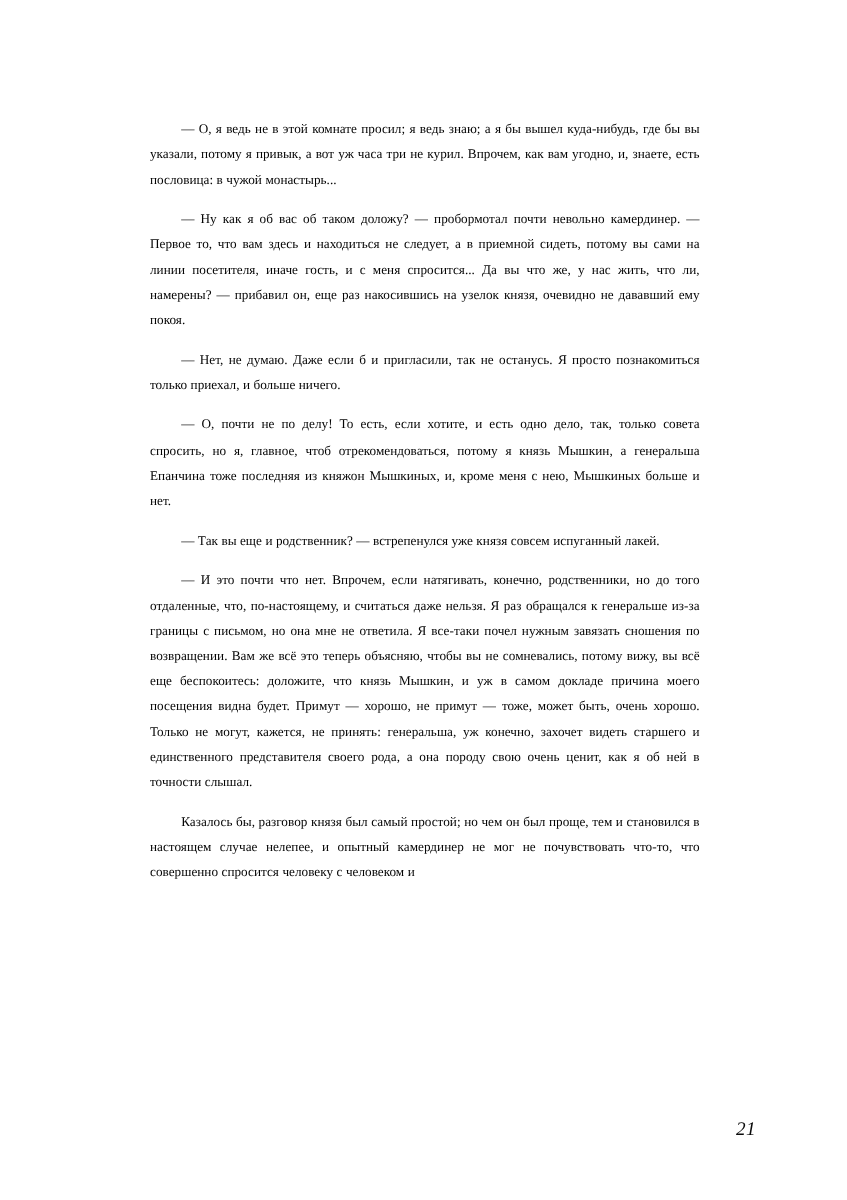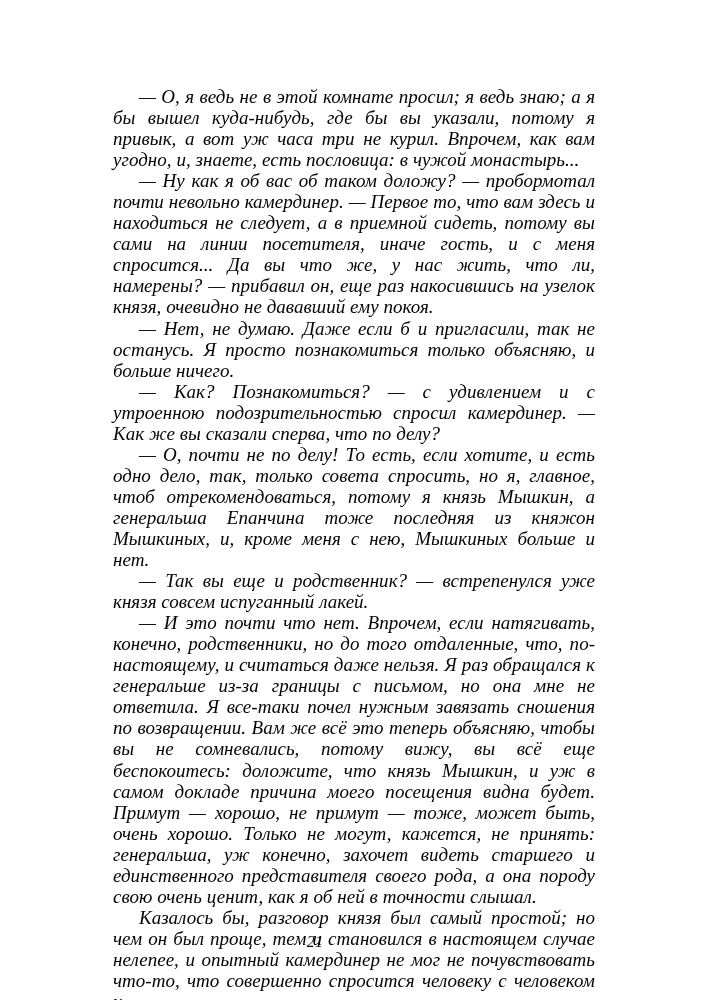--- a/index.html
+++ b/index.html
@@ -28,63 +28,61 @@
   }
 
   #text-block {
     position: absolute;
     left: 113px;
     top: 86px;
     width: 482px;
   }
 
   .para {
-    margin: 0;
+    margin: 12px;
     padding: 0;
     text-indent: 26px;
     text-align: justify;
     text-justify: inter-word;
-    font-size: 19px;
+    font-size: 11px;
     line-height: 21.05px;
     letter-spacing: 0.02px;
     word-spacing: 0.1px;
     hyphens: manual;
     -webkit-hyphens: manual;
     color: #040404;
-    font-style: italic;
   }
 
   .para + .para {
     margin-top: 0;
   }
 
   #page-number {
     position: absolute;
     left: 0;
     top: 932px;
     width: 630px;
-    text-align: center;
+    text-align: right;
     font-family: "Liberation Serif", "DejaVu Serif", serif;
     font-style: italic;
     font-size: 16px;
     line-height: 20px;
     color: #0a0a0a;
     letter-spacing: 0.3px;
   }
 </style>
 </head>
 <body>
 
 <div id="page">
 
   <div id="text-block">
     <p class="para">— О, я ведь не в этой комнате просил; я ведь знаю; а я бы вышел куда-нибудь, где бы вы указали, потому я привык, а вот уж часа три не курил. Впрочем, как вам угодно, и, знаете, есть пословица: в чужой монастырь...</p>
     <p class="para">— Ну как я об вас об таком доложу? — пробормотал почти невольно камердинер. — Первое то, что вам здесь и находиться не следует, а в приемной сидеть, потому вы сами на линии посетителя, иначе гость, и с меня спросится... Да вы что же, у нас жить, что ли, намерены? — прибавил он, еще раз накосившись на узелок князя, очевидно не дававший ему покоя.</p>
-    <p class="para">— Нет, не думаю. Даже если б и пригласили, так не останусь. Я просто познакомиться только объясняю, и больше ничего.</p>
-    <p class="para">— Как? Познакомиться? — с удивлением и с утроенною подозрительностью спросил камердинер. — Как же вы сказали сперва, что по делу?</p>
+    <p class="para">— Нет, не думаю. Даже если б и пригласили, так не останусь. Я просто познакомиться только приехал, и больше ничего.</p>
     <p class="para">— О, почти не по делу! То есть, если хотите, и есть одно дело, так, только совета спросить, но я, главное, чтоб отрекомендоваться, потому я князь Мышкин, а генеральша Епанчина тоже последняя из княжон Мышкиных, и, кроме меня с нею, Мышкиных больше и нет.</p>
     <p class="para">— Так вы еще и родственник? — встрепенулся уже князя совсем испуганный лакей.</p>
     <p class="para">— И это почти что нет. Впрочем, если натягивать, конечно, родственники, но до того отдаленные, что, по-настоящему, и считаться даже нельзя. Я раз обращался к генеральше из-за границы с письмом, но она мне не ответила. Я все-таки почел нужным завязать сношения по возвращении. Вам же всё это теперь объясняю, чтобы вы не сомневались, потому вижу, вы всё еще беспокоитесь: доложите, что князь Мышкин, и уж в самом докладе причина моего посещения видна будет. Примут — хорошо, не примут — тоже, может быть, очень хорошо. Только не могут, кажется, не принять: генеральша, уж конечно, захочет видеть старшего и единственного представителя своего рода, а она породу свою очень ценит, как я об ней в точности слышал.</p>
     <p class="para">Казалось бы, разговор князя был самый простой; но чем он был проще, тем и становился в настоящем случае нелепее, и опытный камердинер не мог не почувствовать что-то, что совершенно спросится человеку с человеком и</p>
   </div>
 
   <div id="page-number">21</div>
 
 </div>
 

